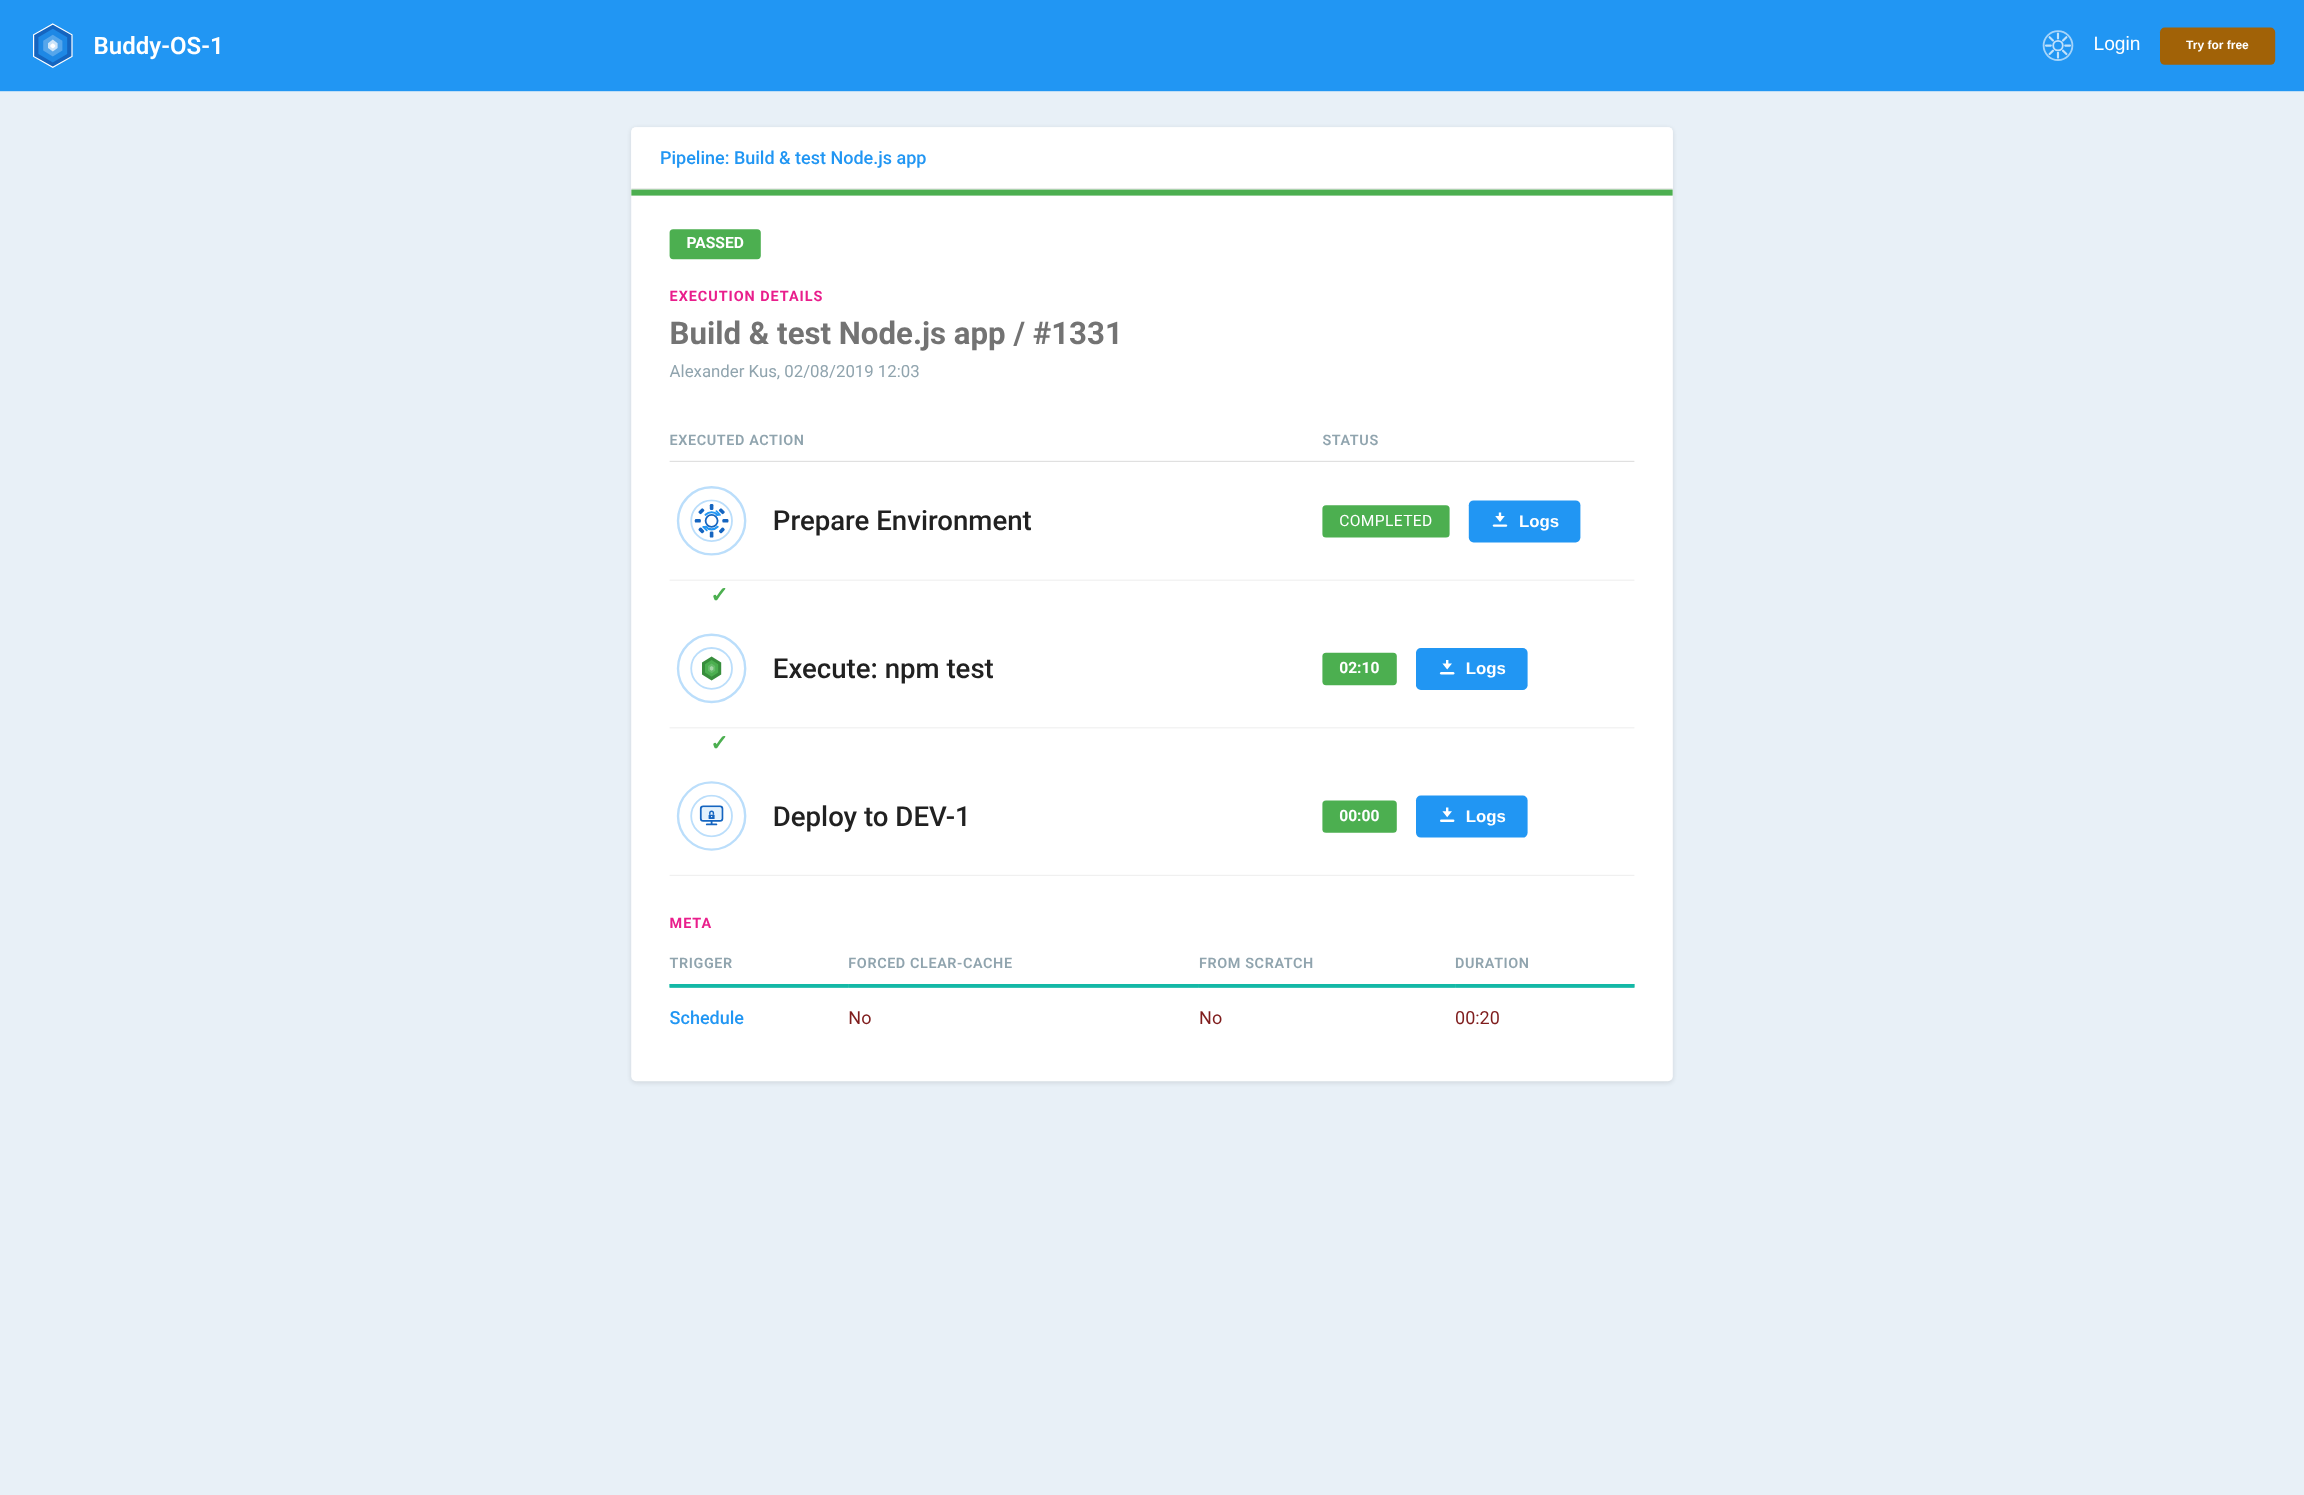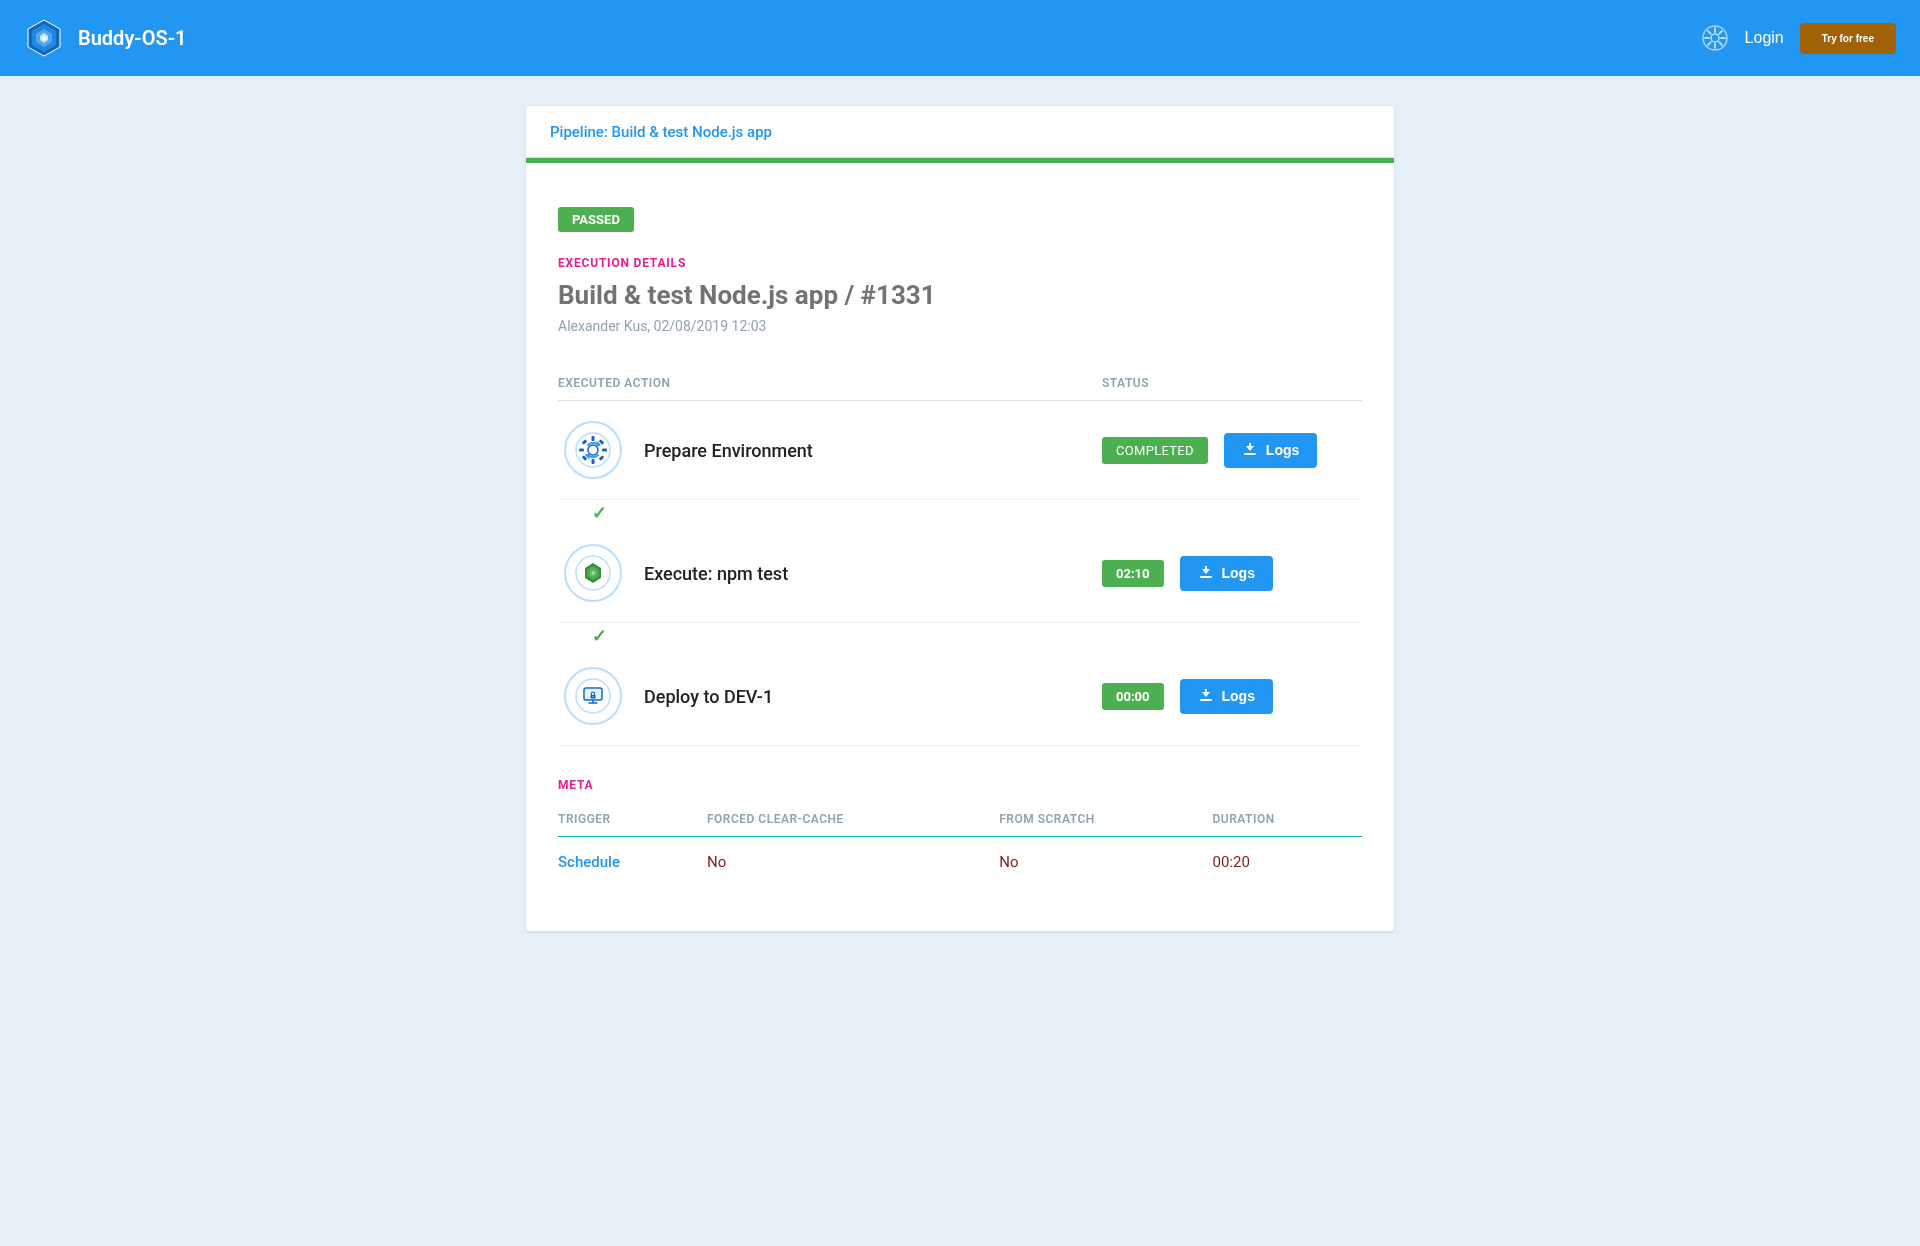--- a/index.html
+++ b/index.html
@@ -89,21 +89,21 @@
     }
 
     
     .status-bar {
       height: 5px;
       background: #4caf50;
     }
 
     
     .content {
-      padding: 44px 32px;
+      padding: 28px 32px;
     }
 
     
     .passed-badge {
       display: inline-block;
       background: #4caf50;
       color: #fff;
       font-size: 13px;
       font-weight: 700;
       padding: 5px 14px;
@@ -185,21 +185,21 @@
       border-radius: 50%;
       border: 2px solid #bbdefb;
       display: flex;
       align-items: center;
       justify-content: center;
       background: #fff;
       position: relative;
     }
     .action-name {
       flex: 1;
-      font-size: 18px;
+      font-size: 23px;
       color: #212121;
       font-weight: 500;
       padding-left: 16px;
     }
     .action-status-area {
       width: 260px;
       display: flex;
       align-items: center;
       gap: 16px;
     }
@@ -259,21 +259,21 @@
       margin-top: 10px;
     }
     .meta-table th {
       text-align: left;
       color: #90a4ae;
       font-size: 12px;
       font-weight: 600;
       letter-spacing: 0.5px;
       text-transform: uppercase;
       padding: 10px 16px 10px 0;
-      border-bottom: 1px solid #14b8a6;
+      border-bottom: 3px solid #14b8a6;
     }
     .meta-table td {
       padding: 16px 16px 16px 0;
       font-size: 15px;
       color: #7f1d1d;
     }
     .meta-table td.trigger-val {
       color: #2196f3;
       font-weight: 500;
     }

